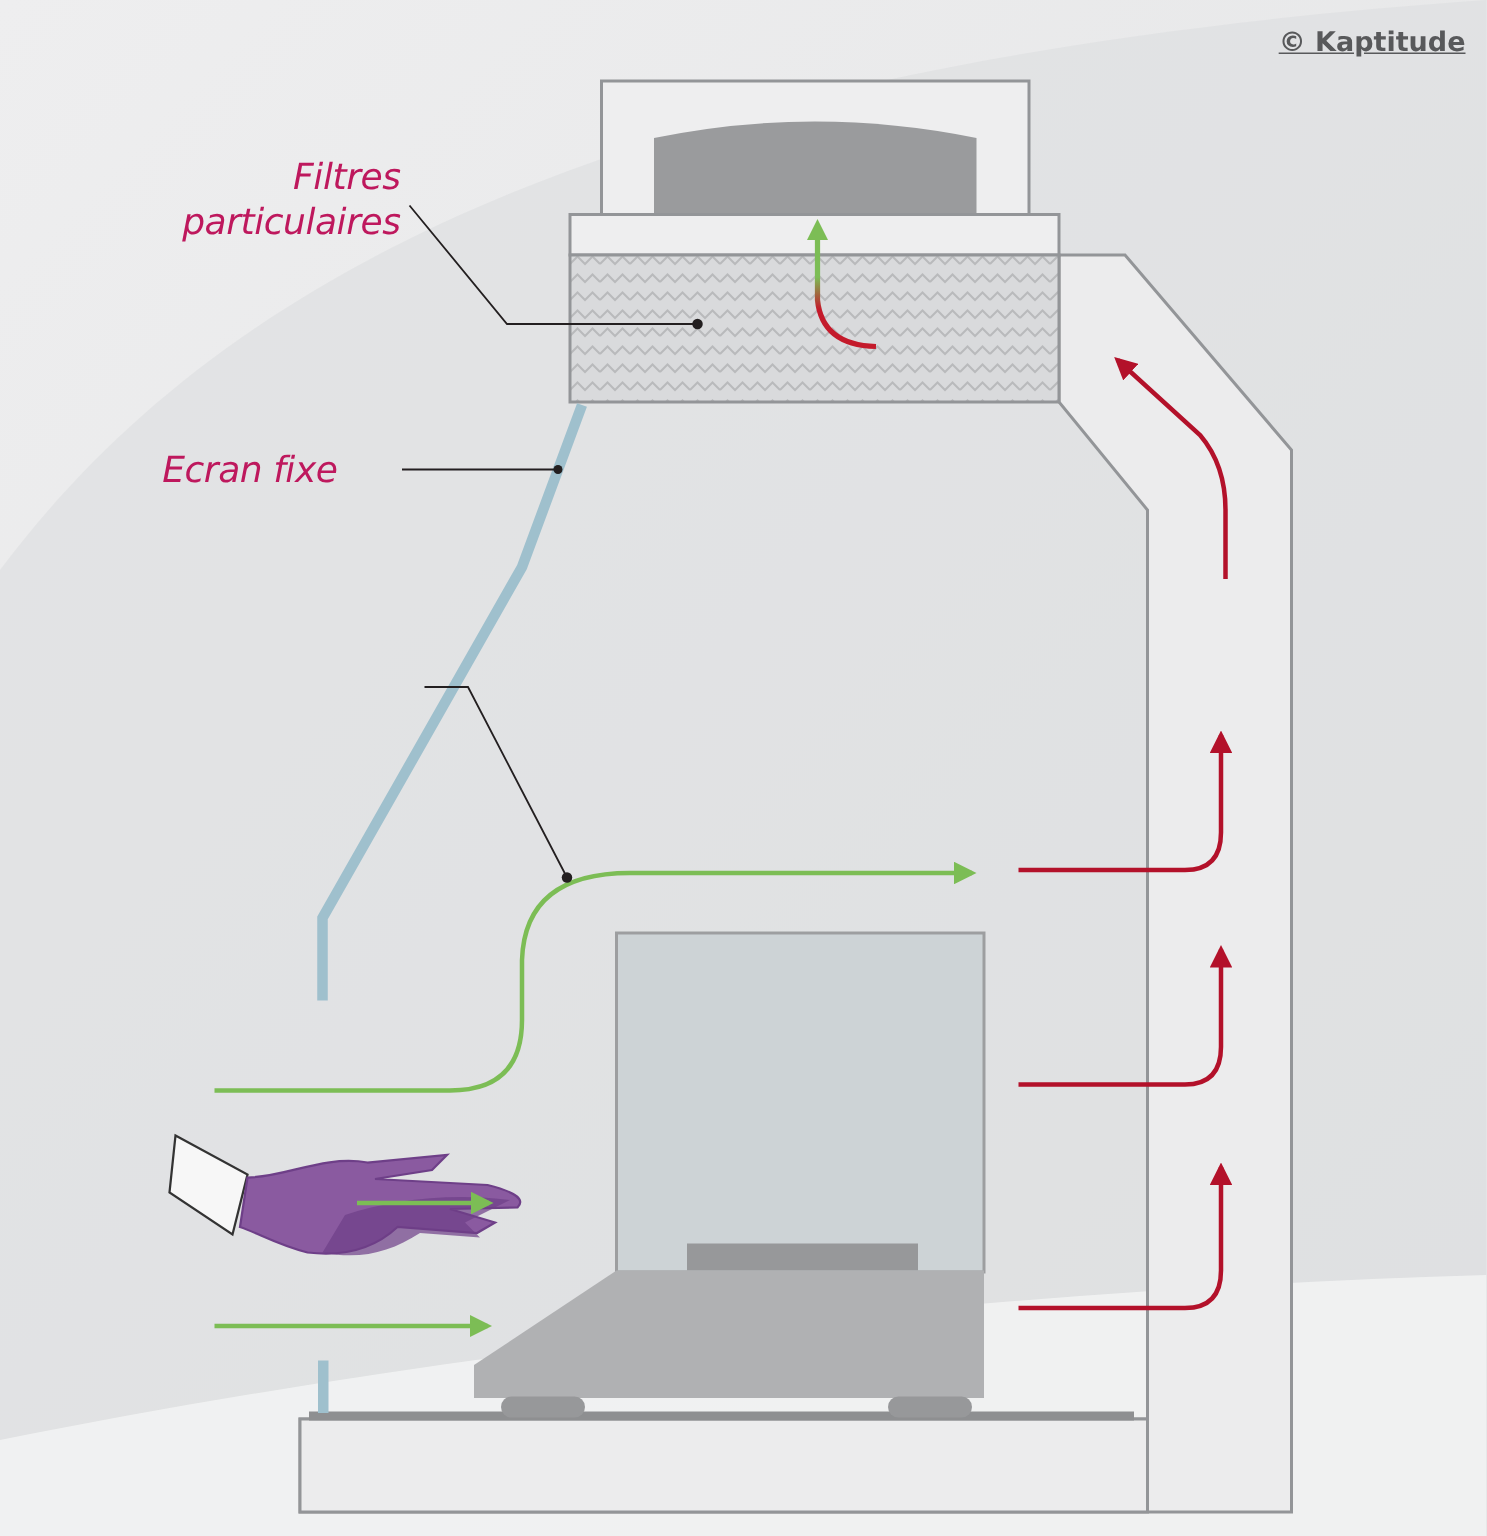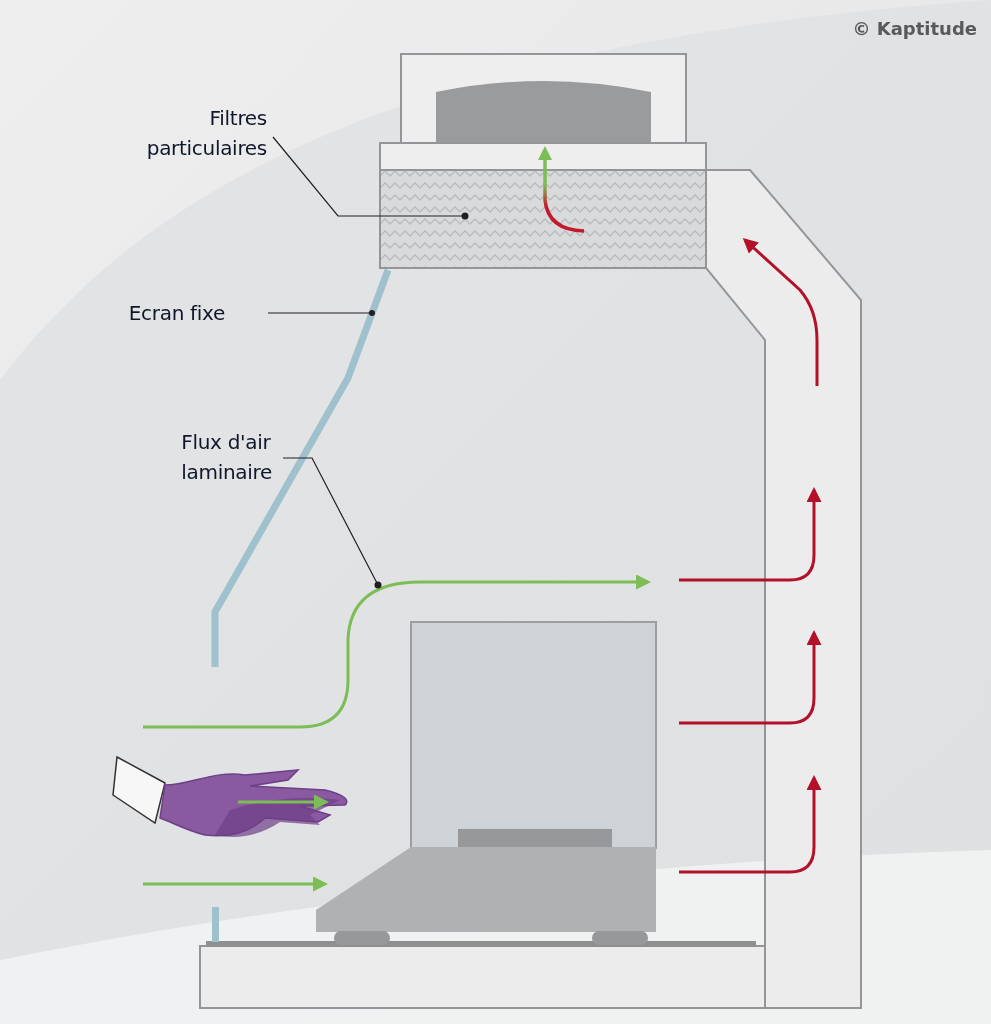--- a/index.html
+++ b/index.html
@@ -1,20 +1,20 @@
 <!DOCTYPE html>
 <html><head>
 <meta charset="utf-8">
 <style>
   html, body { margin: 0; padding: 0; }
   body { width: 991px; height: 1024px; overflow: hidden; background: #e6e7e8; font-family: "DejaVu Sans", sans-serif; }
   #stage { position: relative; width: 991px; height: 1024px; }
   svg { position: absolute; left: 0; top: 0; }
-  .label { position: absolute; color: #0f172a; font-size: 20px; line-height: 30px; text-align: right; font-family: "DejaVu Sans", sans-serif; letter-spacing: -0.3px; }
-  .copyright { position: absolute; right: 14px; top: 18px; color: #58595b; font-weight: bold; font-size: 18px; font-family: "DejaVu Sans", sans-serif; }
+  .label { position: absolute; color: #be185d; font-size: 24px; line-height: 30px; text-align: right; font-family: "DejaVu Sans", sans-serif; letter-spacing: -0.3px; font-style: italic; }
+  .copyright { position: absolute; right: 14px; top: 18px; color: #58595b; font-weight: bold; font-size: 18px; font-family: "DejaVu Sans", sans-serif; text-decoration: underline; }
 </style>
 </head>
 <body>
 
 <div id="stage">
 <svg width="991" height="1024" viewBox="0 0 991 1024">
   <defs>
     <linearGradient id="bgGrad" x1="0" y1="0" x2="1" y2="1">
       <stop offset="0" stop-color="#eeeeef"></stop>
       <stop offset="1" stop-color="#e2e3e4"></stop>
@@ -86,18 +86,14 @@
   <circle cx="372" cy="313" r="3" fill="#231f20"></circle>
   <path d="M283 458 L312 458 L378 585" fill="none" stroke="#231f20" stroke-width="1.2"></path>
   <circle cx="378" cy="585" r="3.5" fill="#231f20"></circle>
 </svg>
 
 <div class="label" style="right:724px; top:103px;">
   <div>Filtres</div>
   <div>particulaires</div>
 </div>
 <div class="label" style="right:766px; top:298px;">Ecran fixe</div>
-<div class="label" style="right:719px; top:427px;">
-  <div style="text-align:left">Flux d'air</div>
-  <div style="text-align:left">laminaire</div>
-</div>
 <div class="copyright">© Kaptitude</div>
 </div>
 
 </body></html>

